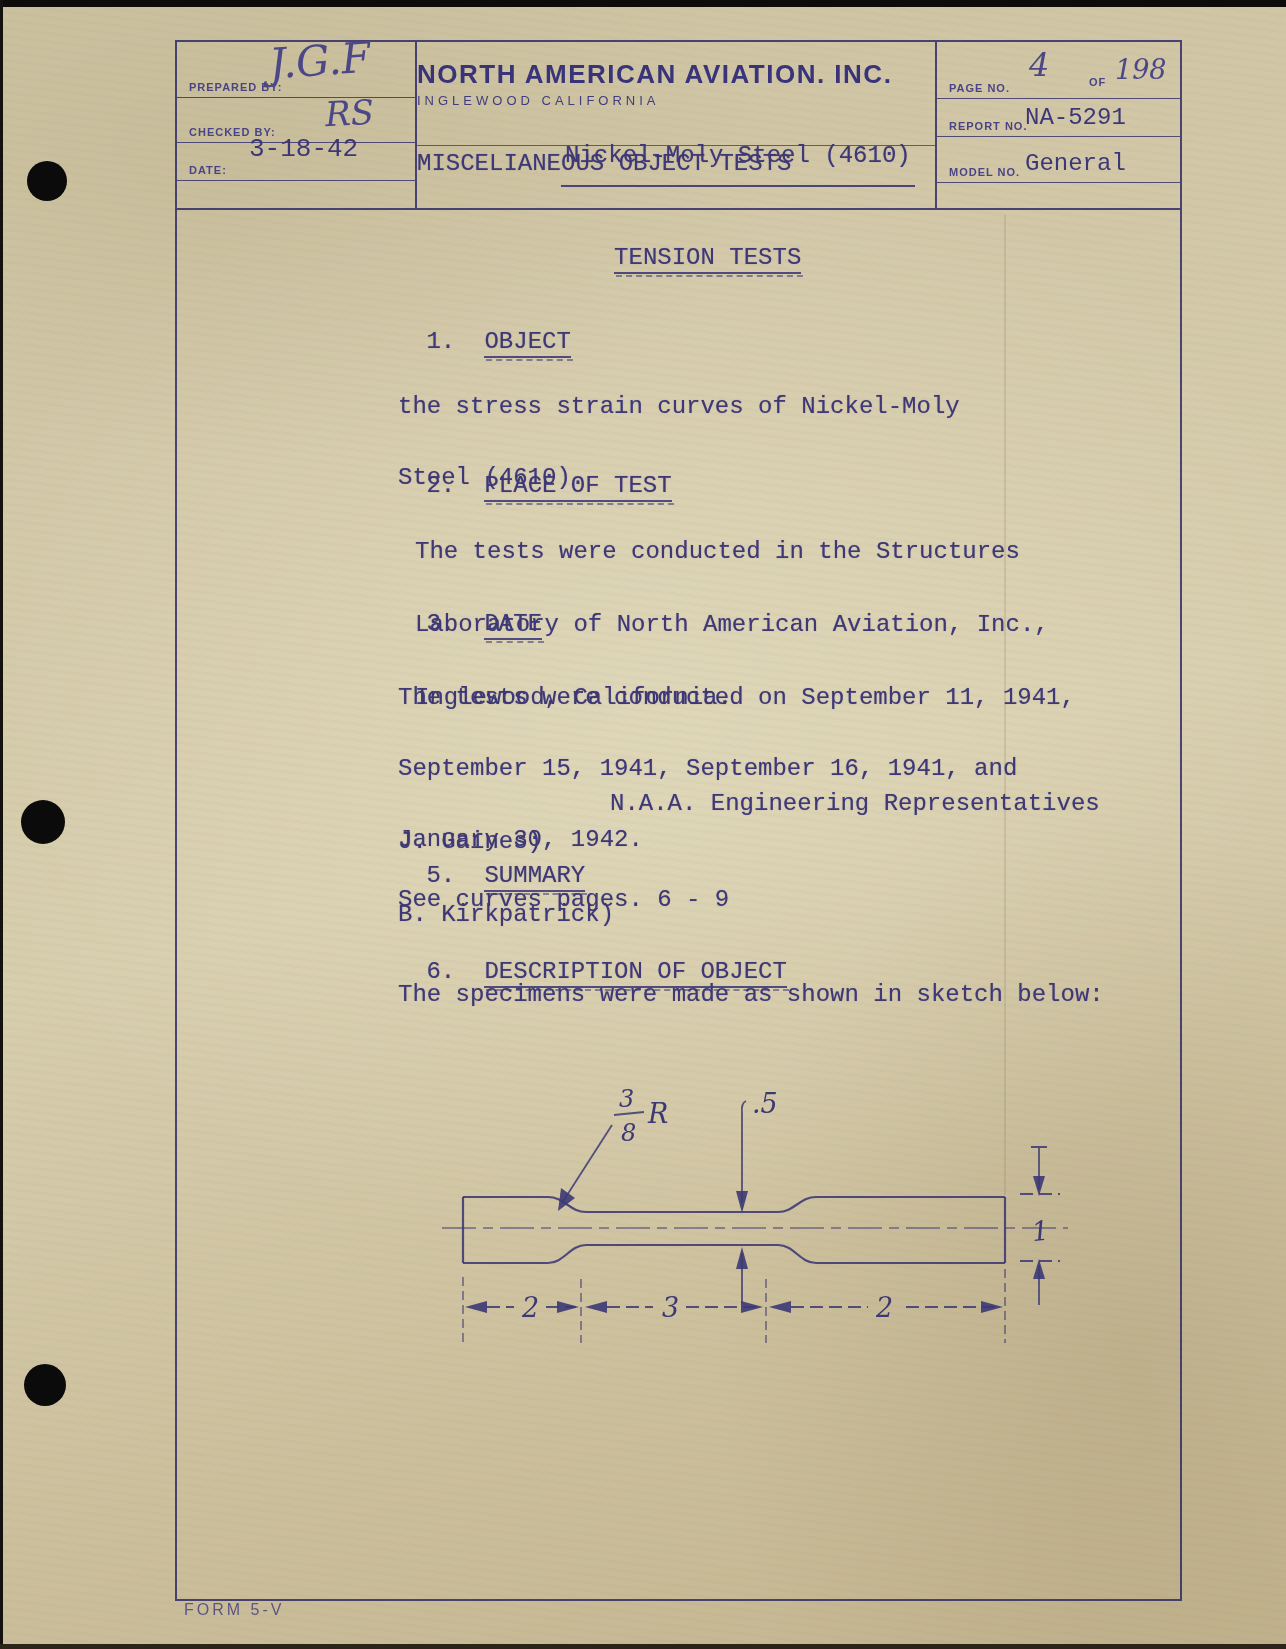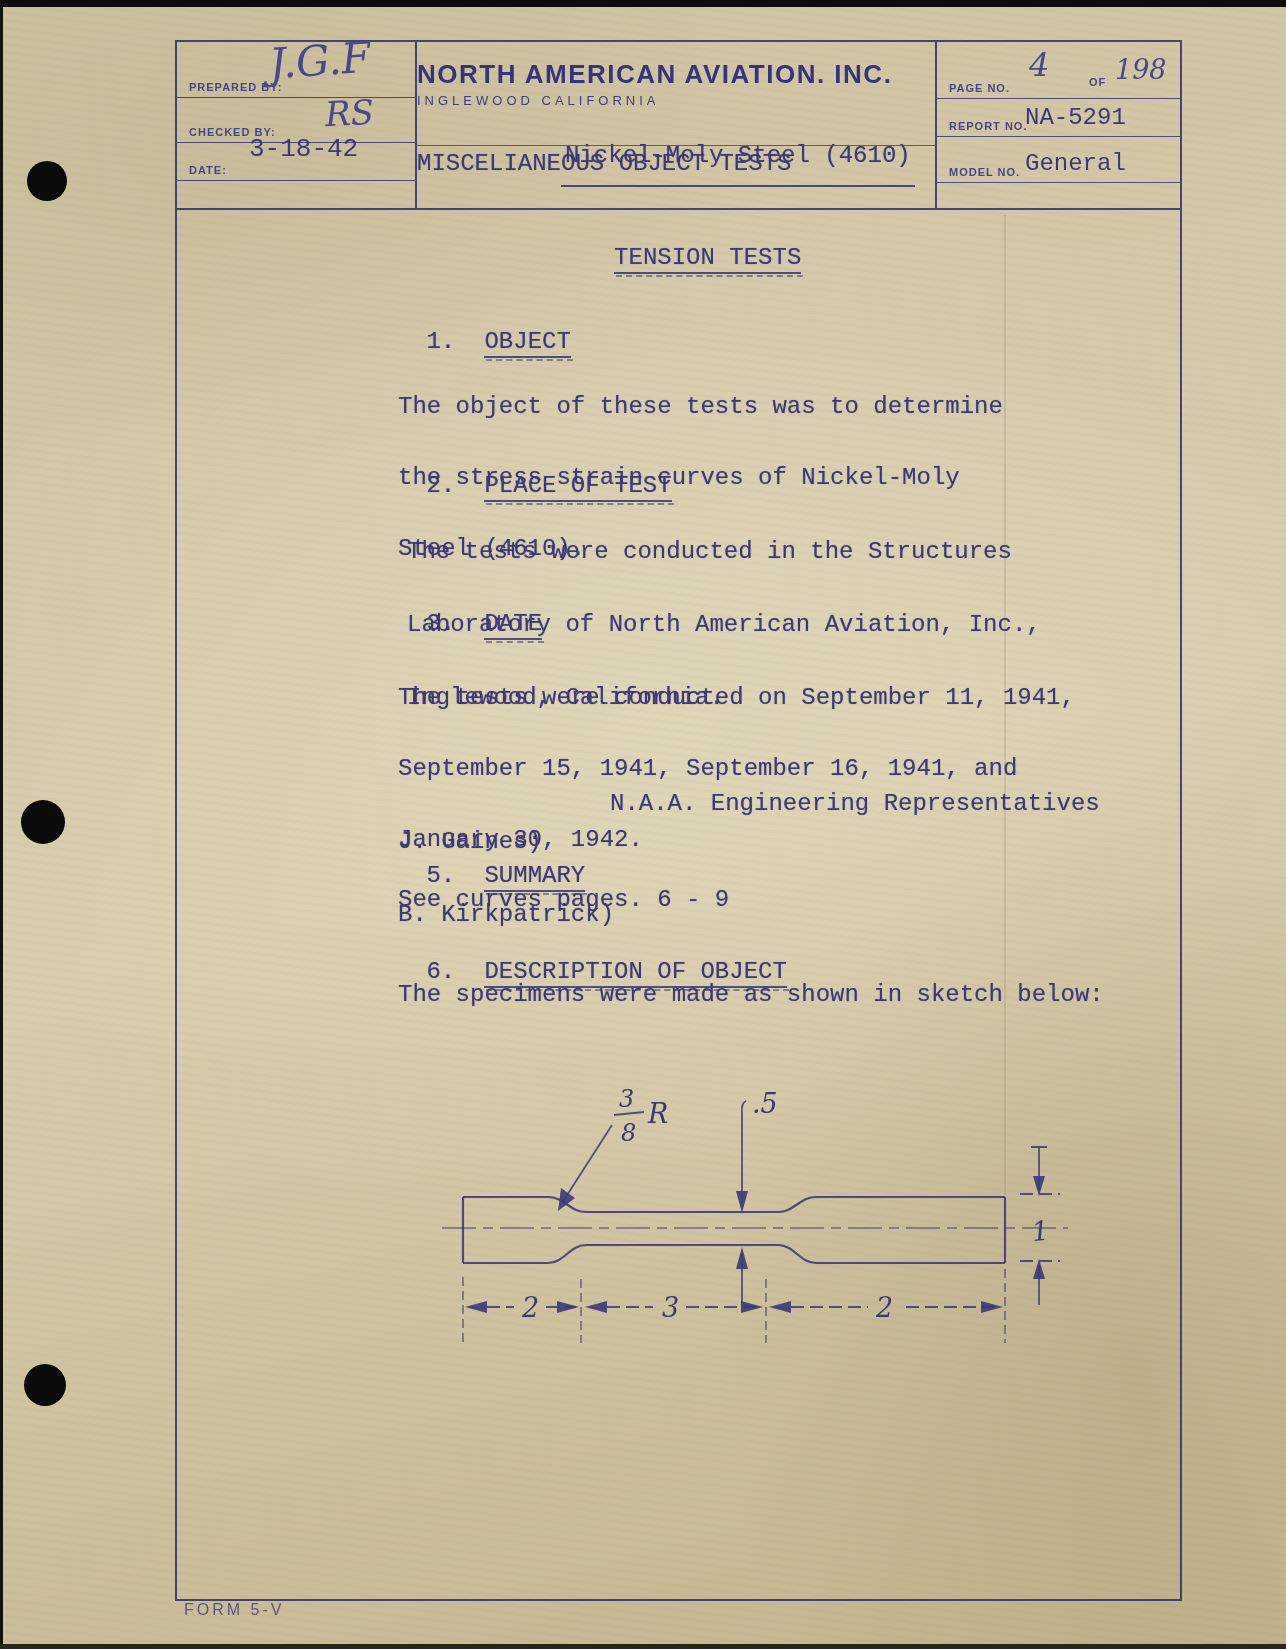--- a/index.html
+++ b/index.html
@@ -140,29 +140,28 @@
     </div>
 
     <div class="abs tw doc-title">
       <span class="u">TENSION TESTS</span>
     </div>
 
     <div class="abs tw" style="left:163px;top:264px;">
       <span class="num">1.</span><span class="u">OBJECT</span>
     </div>
     <div class="abs tw para lh23" style="left:221px;top:305px;">
-      <div>The object of these tests was to determine</div>
       <div>the stress strain curves of Nickel-Moly</div>
       <div>Steel (4610).</div>
     </div>
 
     <div class="abs tw" style="left:163px;top:408px;">
       <span class="num">2.</span><span class="u">PLACE OF TEST</span>
     </div>
-    <div class="abs tw para lh25" style="left:230px;top:450px;">
+    <div class="abs tw para lh25" style="left:238px;top:450px;">
       <div>The tests were conducted in the Structures</div>
       <div>Laboratory of North American Aviation, Inc.,</div>
       <div>Inglewood, California.</div>
     </div>
 
     <div class="abs tw" style="left:163px;top:546px;">
       <span class="num">3.</span><span class="u">DATE</span>
     </div>
     <div class="abs tw para lh23" style="left:221px;top:596px;">
       <div>The tests were conducted on September 11, 1941,</div>

